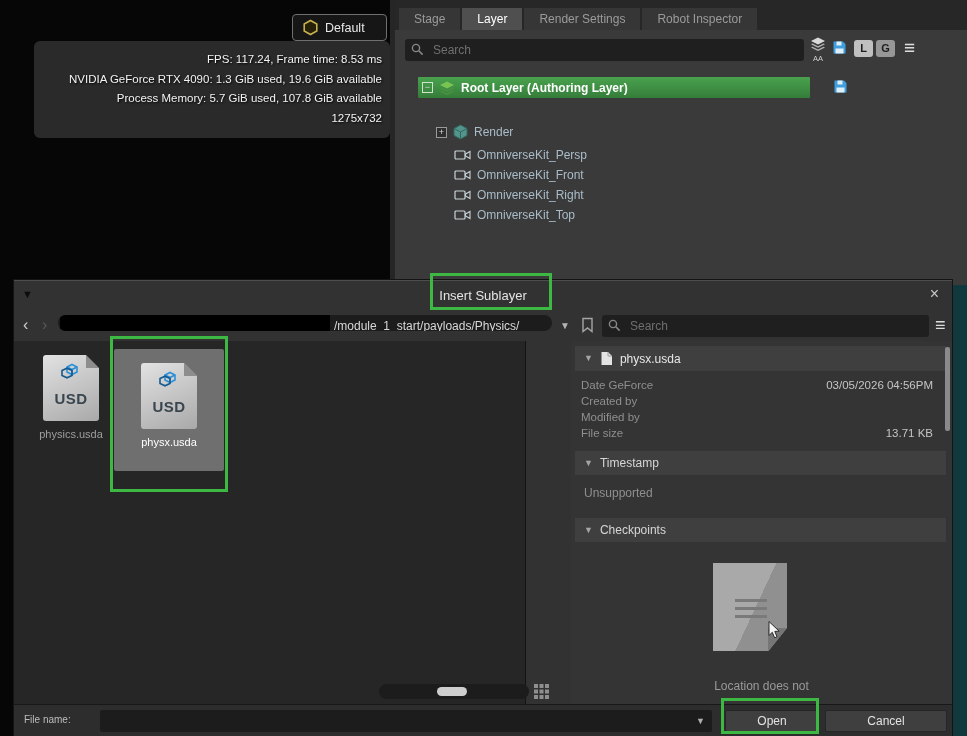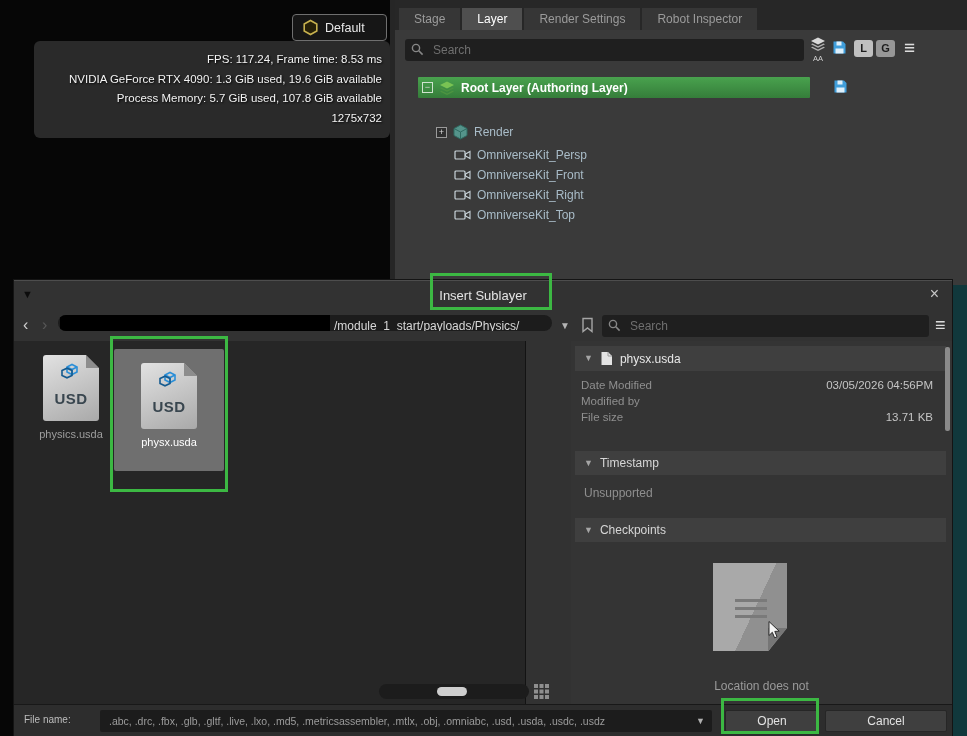--- a/index.html
+++ b/index.html
@@ -284,22 +284,26 @@
         <svg width="13" height="15" viewBox="0 0 13 15">
             <path d="M1.5 1 h6.5 l4 4 v9 h-10.5 z" fill="#e3e3e3"></path>
             <path d="M8 1 v4 h4" fill="none" stroke="#9a9a9a"></path>
           </svg>
         <span>physx.usda</span>
       </div>
       <div class="d-scroll"></div>
 
       <div class="d-rows">
         <div class="d-row">
-          <span class="lab">Date Modified</span>
+          <span class="lab">Date GeForce</span>
           <span class="val">03/05/2026 04:56PM</span>
+        </div>
+        <div class="d-row">
+          <span class="lab">Created by</span>
+          <span class="val"></span>
         </div>
         <div class="d-row">
           <span class="lab">Modified by</span>
           <span class="val"></span>
         </div>
         <div class="d-row">
           <span class="lab">File size</span>
           <span class="val">13.71 KB</span>
         </div>
       </div>
@@ -325,21 +329,20 @@
         <svg width="13" height="18" viewBox="0 0 13 18">
             <path d="M1 0.5 L1 14.5 L4.3 11.3 L6.6 16.8 L9 15.8 L6.8 10.4 L11.2 10.2 Z" fill="#f5f5f5" stroke="#2b2b2b" stroke-width="1"></path>
           </svg>
       </div>
       <div class="d-empty">Location does not</div>
     </div>
 
     <div class="dlg-bottom">
       <div class="fname-label">File name:</div>
       <div class="fname-input">
-        <div class="fname-text">.abc, .drc, .fbx, .glb, .gltf, .live, .lxo, .md5, .metricsassembler, .mtlx, .obj, .omniabc, .usd, .usda, .usdc, .usdz</div>
         <div class="fname-caret">▼</div>
       </div>
       <div class="dlg-btn" style="left:711px;width:94px">Open</div>
       <div class="dlg-btn" style="left:811px;width:122px">Cancel</div>
     </div>
   </div>
 
   <div class="annotation" style="left:430px;top:273px;width:122px;height:37px"></div>
   <div class="annotation" style="left:110px;top:336px;width:118px;height:156px"></div>
   <div class="annotation" style="left:721px;top:698px;width:98px;height:36px"></div>

